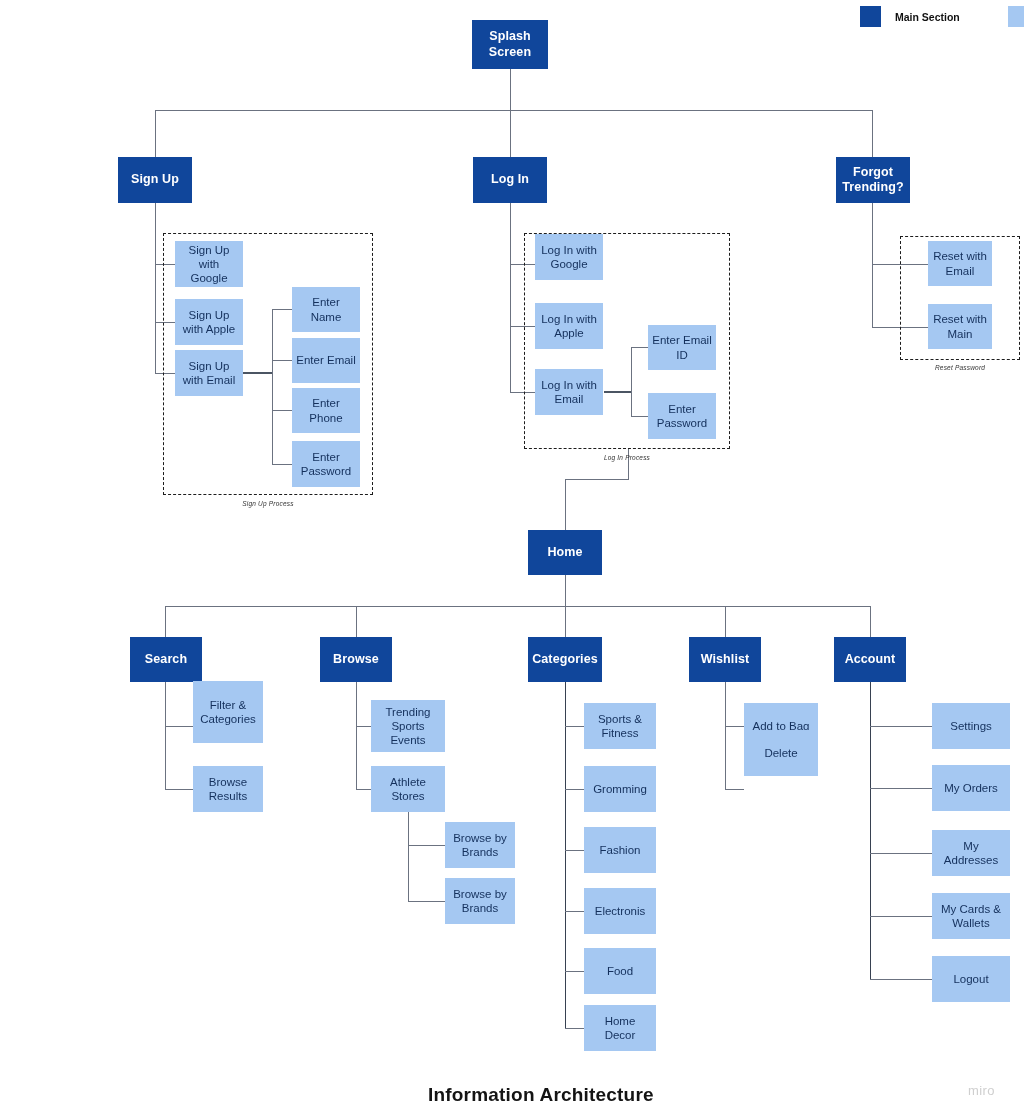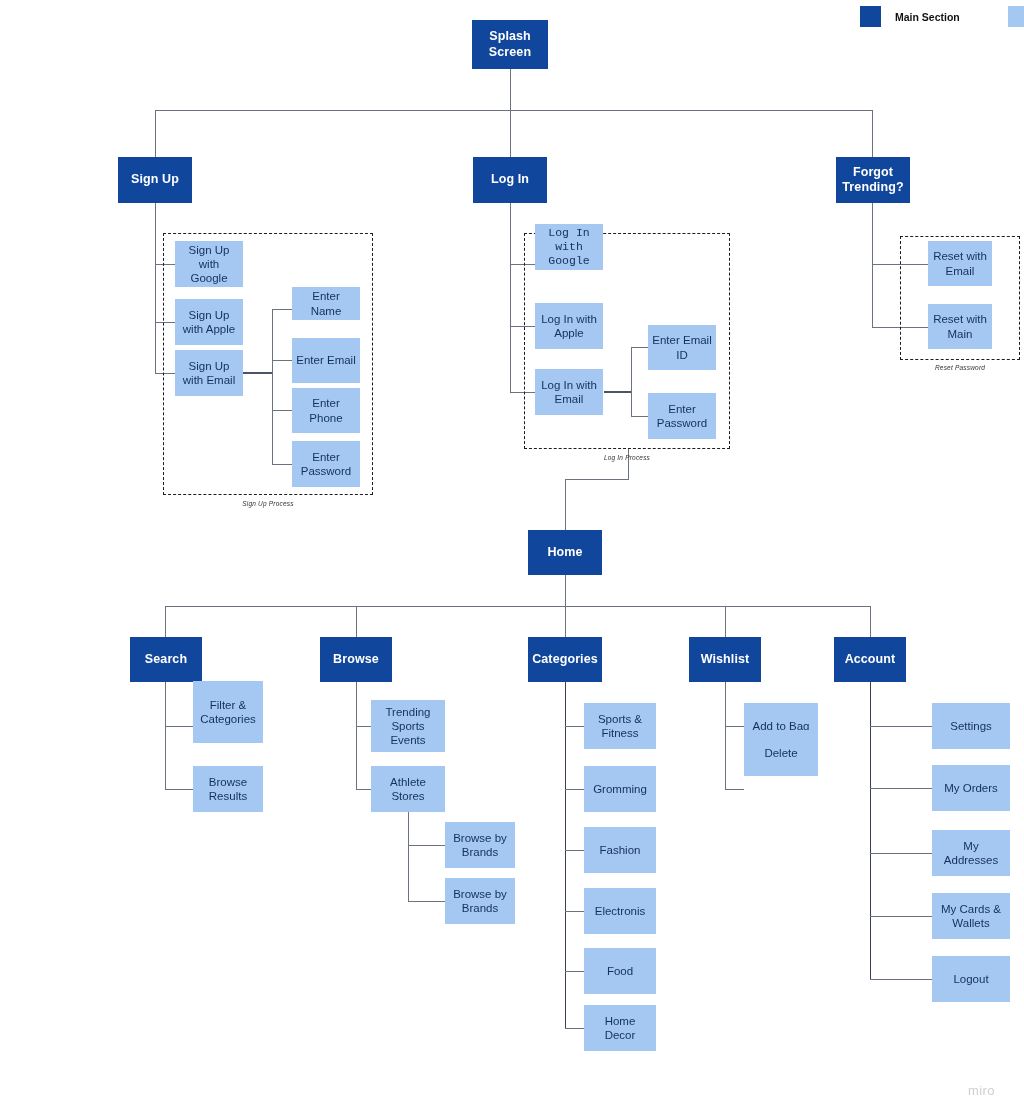--- a/index.html
+++ b/index.html
@@ -215,26 +215,26 @@
   <div class="node main" style="left:472px; top:20px; width:76px; height:49px;">Splash Screen</div>
 
   <div class="node main" style="left:118px; top:157px; width:74px; height:46px;">Sign Up</div>
   <div class="node main" style="left:473px; top:157px; width:74px; height:46px;">Log In</div>
   <div class="node main" style="left:836px; top:157px; width:74px; height:46px;">Forgot Trending?</div>
 
   <div class="node info" style="left:175px; top:241px; width:68px; height:46px;">Sign Up with Google</div>
   <div class="node info" style="left:175px; top:299px; width:68px; height:46px;">Sign Up with Apple</div>
   <div class="node info" style="left:175px; top:350px; width:68px; height:46px;">Sign Up with Email</div>
 
-  <div class="node info" style="left:292px; top:287px; width:68px; height:33px;">Enter Name</div>
+  <div class="node info" style="left:292px; top:287px; width:68px; height:45px;">Enter Name</div>
   <div class="node info" style="left:292px; top:338px; width:68px; height:45px;">Enter Email</div>
   <div class="node info" style="left:292px; top:388px; width:68px; height:45px;">Enter Phone</div>
   <div class="node info" style="left:292px; top:441px; width:68px; height:46px;">Enter Password</div>
 
-  <div class="node info" style="left:535px; top:224px; width:68px; height:46px;font-family:Liberation Mono, monospace;">Log In with Google</div>
+  <div class="node info" style="left:535px; top:234px; width:68px; height:46px;">Log In with Google</div>
   <div class="node info" style="left:535px; top:303px; width:68px; height:46px;">Log In with Apple</div>
   <div class="node info" style="left:535px; top:369px; width:68px; height:46px;">Log In with Email</div>
 
   <div class="node info" style="left:648px; top:325px; width:68px; height:45px;">Enter Email ID</div>
   <div class="node info" style="left:648px; top:393px; width:68px; height:46px;">Enter Password</div>
 
   <div class="node info" style="left:928px; top:241px; width:64px; height:45px;">Reset with Email</div>
   <div class="node info" style="left:928px; top:304px; width:64px; height:45px;">Reset with Main</div>
 
   <div class="node main" style="left:528px; top:530px; width:74px; height:45px;">Home</div>
@@ -262,15 +262,16 @@
 
   <div class="node info" style="left:744px; top:703px; width:74px; height:46px;">Add to Bag</div>
   <div class="node info" style="left:744px; top:730px; width:74px; height:46px;">Delete</div>
 
   <div class="node info" style="left:932px; top:703px; width:78px; height:46px;">Settings</div>
   <div class="node info" style="left:932px; top:765px; width:78px; height:46px;">My Orders</div>
   <div class="node info" style="left:932px; top:830px; width:78px; height:46px;">My Addresses</div>
   <div class="node info" style="left:932px; top:893px; width:78px; height:46px;">My Cards &amp; Wallets</div>
   <div class="node info" style="left:932px; top:956px; width:78px; height:46px;">Logout</div>
 
+  <div class="diagram-title" style="left:428px; top:1084px;">Information Architecture</div>
   <div class="watermark" style="left:968px; top:1083px;">miro</div>
 
 </div>
 
 </body></html>

